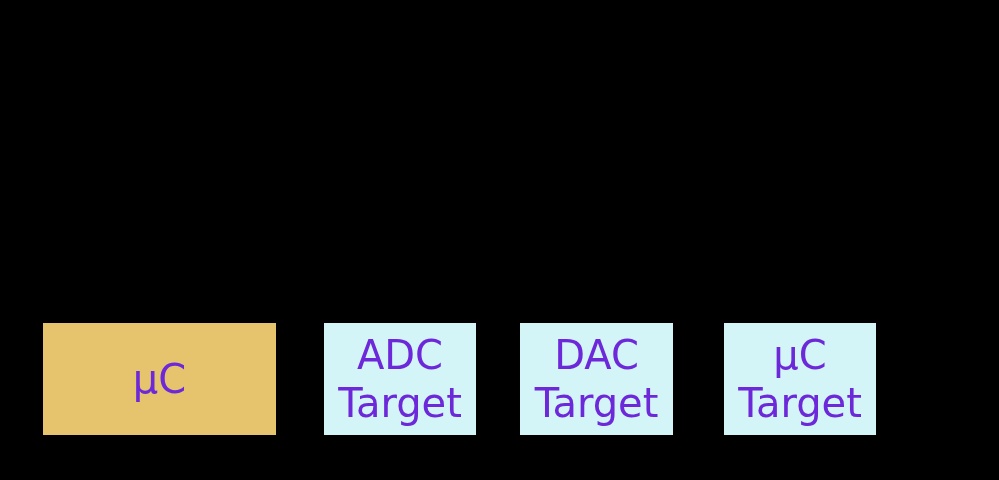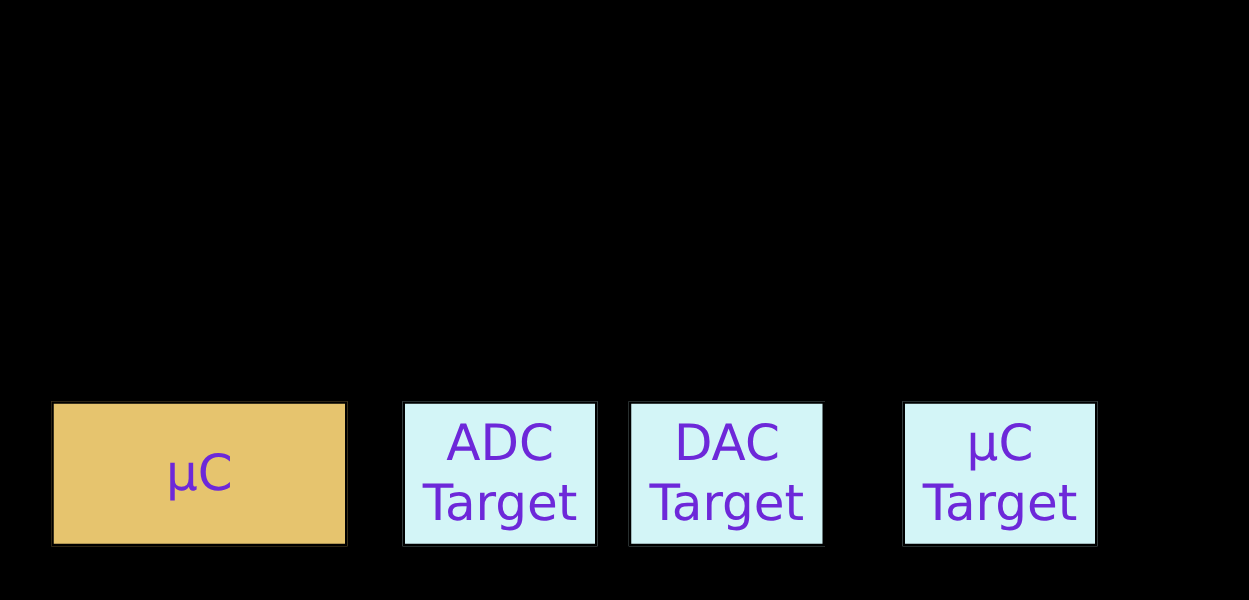--- a/index.html
+++ b/index.html
@@ -25,21 +25,21 @@
     align-items: center;
     justify-content: center;
     color: #6d28d9;
     font-size: 40px;
     line-height: 48px;
     text-align: center;
     white-space: nowrap;
   }
   .node-controller { left: 41px;  width: 237px; }
   .node-adc        { left: 322px; width: 156px; }
-  .node-dac        { left: 503px; width: 157px; justify-content: center; }
+  .node-dac        { left: 518px; width: 157px; justify-content: center; }
   .node-uc-target  { left: 722px; width: 156px; }
 </style>
 </head>
 <body>
 
 <div class="canvas" style="background-color: rgb(0, 0, 0);">
 
   <div class="node node-controller" style="background-color: rgb(230, 196, 110);">
     <div>μC</div>
   </div>

